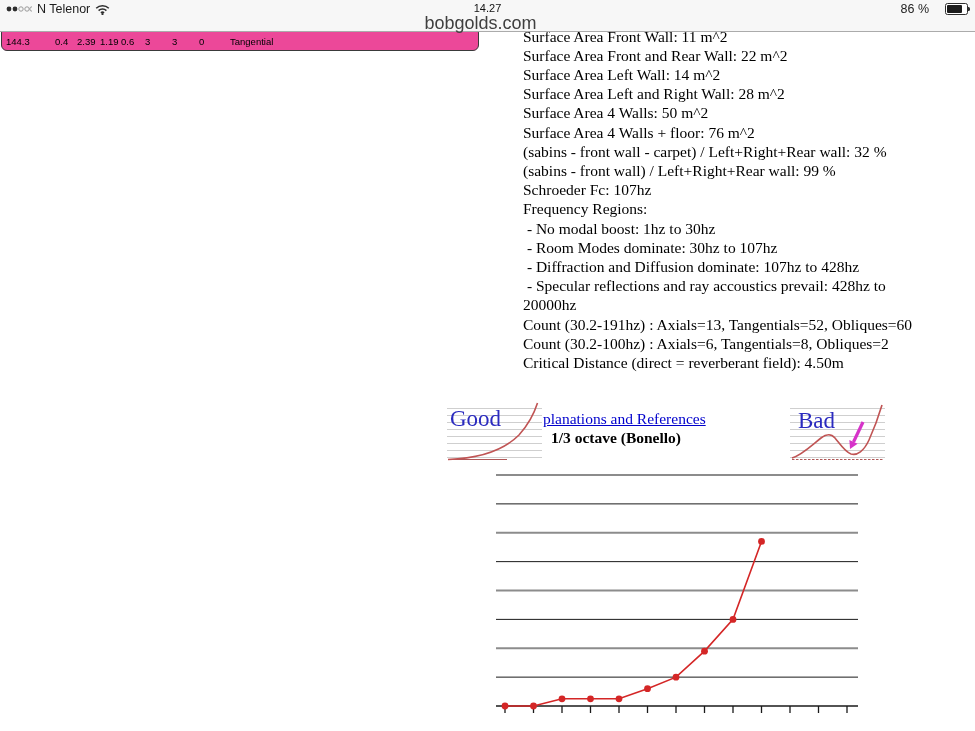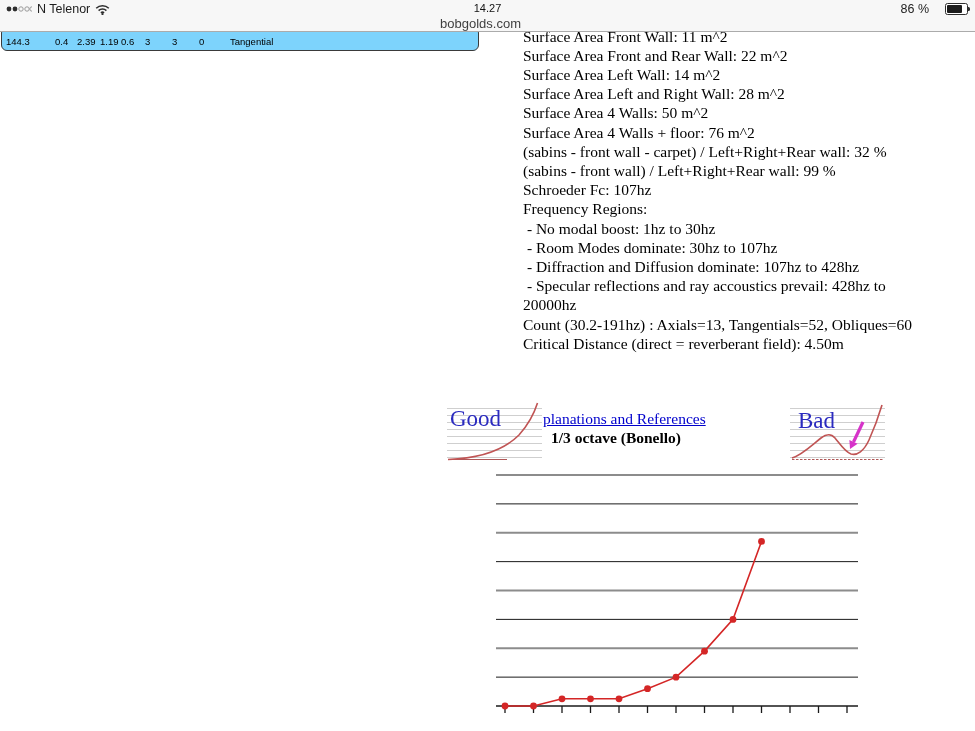--- a/index.html
+++ b/index.html
@@ -11,24 +11,24 @@
           border-bottom:1px solid #ababab;z-index:10;}
   .status-bar{position:absolute;left:0;top:0;width:975px;height:18px;
               font-family:"Liberation Sans",sans-serif;font-size:12.5px;color:#1d1d1d;}
   .sb-left{position:absolute;left:6px;top:0;height:18px;display:flex;align-items:center;gap:5px;text-align:center;}
   .sb-time{position:absolute;left:0;right:0;top:2px;text-align:center;font-size:11px;color:#111;}
   .sb-right{position:absolute;right:7px;top:0;height:18px;display:flex;align-items:center;gap:16px;}
   .battery-shell{position:relative;width:21px;height:10px;border:1px solid #2e2e2e;border-radius:2.5px;background:#fff;}
   .battery-fill{position:absolute;left:1px;top:1px;height:8px;background:#1c1c1c;border-radius:1px;}
   .battery-nub{position:absolute;right:-3px;top:3px;width:2px;height:4px;background:#2e2e2e;border-radius:0 1.5px 1.5px 0;}
   .title-bar{position:absolute;left:0;top:16px;width:961px;height:15px;text-align:center;
-             font-family:"Liberation Sans",sans-serif;font-size:13px;color:#3f3f3f;line-height:15px;}
+             font-family:"Liberation Sans",sans-serif;font-size:18px;color:#3f3f3f;line-height:15px;}
 
   
-  .table-frag{position:absolute;left:1px;top:27px;width:476px;height:22px;background:#7dd3fc;
+  .table-frag{position:absolute;left:1px;top:27px;width:476px;height:22px;background:#ec4899;
               border:1px solid #3a3a3a;border-radius:6px;z-index:5;}
   .table-frag span{position:absolute;bottom:3px;font-family:"Liberation Sans",sans-serif;
                    font-size:9.5px;color:#000;white-space:nowrap;}
 
   
   .report{position:absolute;left:523px;top:26.5px;width:452px;z-index:1;}
   .report div{font-size:15.5px;line-height:19.2px;white-space:pre;}
 
   
   .figure{position:absolute;width:95px;height:60px;background:
@@ -103,20 +103,21 @@
     <div>(sabins - front wall - carpet) / Left+Right+Rear wall: 32 %</div>
     <div>(sabins - front wall) / Left+Right+Rear wall: 99 %</div>
     <div>Schroeder Fc: 107hz</div>
     <div>Frequency Regions:</div>
     <div> - No modal boost: 1hz to 30hz</div>
     <div> - Room Modes dominate: 30hz to 107hz</div>
     <div> - Diffraction and Diffusion dominate: 107hz to 428hz</div>
     <div> - Specular reflections and ray accoustics prevail: 428hz to</div>
     <div>20000hz</div>
     <div>Count (30.2-191hz) : Axials=13, Tangentials=52, Obliques=60</div>
+    <div>Count (30.2-100hz) : Axials=6, Tangentials=8, Obliques=2</div>
     <div>Critical Distance (direct = reverberant field): 4.50m</div>
   </div>
 
   <div class="figure" id="fig-good">
     <svg width="95" height="60" viewBox="0 0 95 60">
       <path d="M1,57.5 L60,57.5" stroke="#b05858" stroke-width="1" fill="none"></path>
       <path d="M1,57.5 C30,56.5 55,50 72,33 C81,23 87,12 90.5,1" fill="none" stroke="#c05454" stroke-width="1.6"></path>
       <text x="3" y="24" font-family="Liberation Serif, serif" font-size="23" fill="#2b2bbf">Good</text>
     </svg>
   </div>

